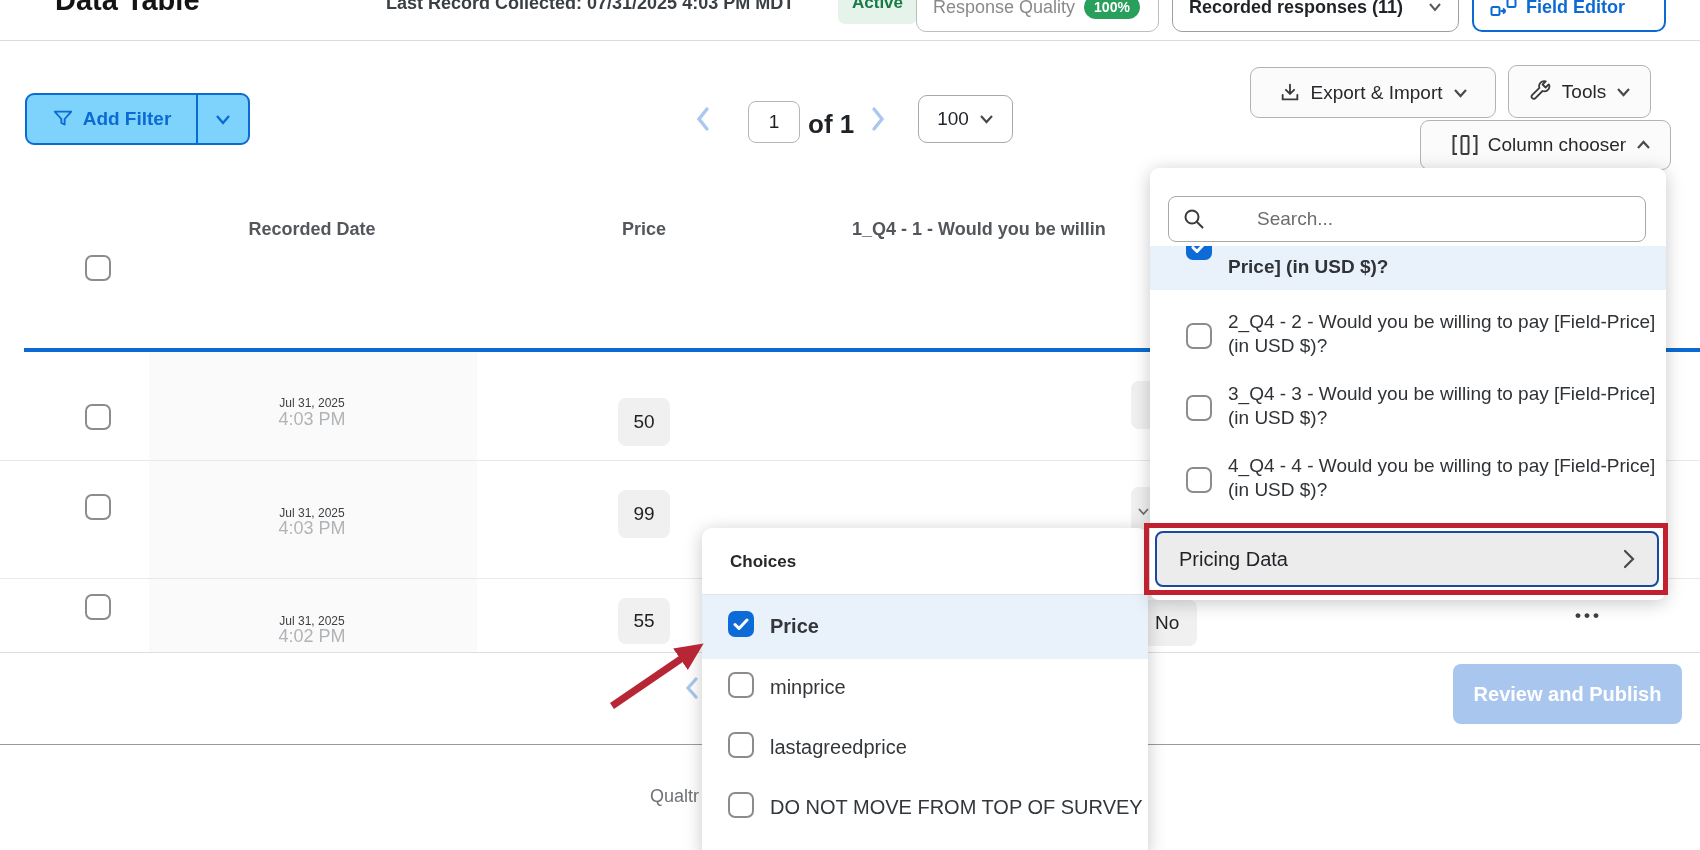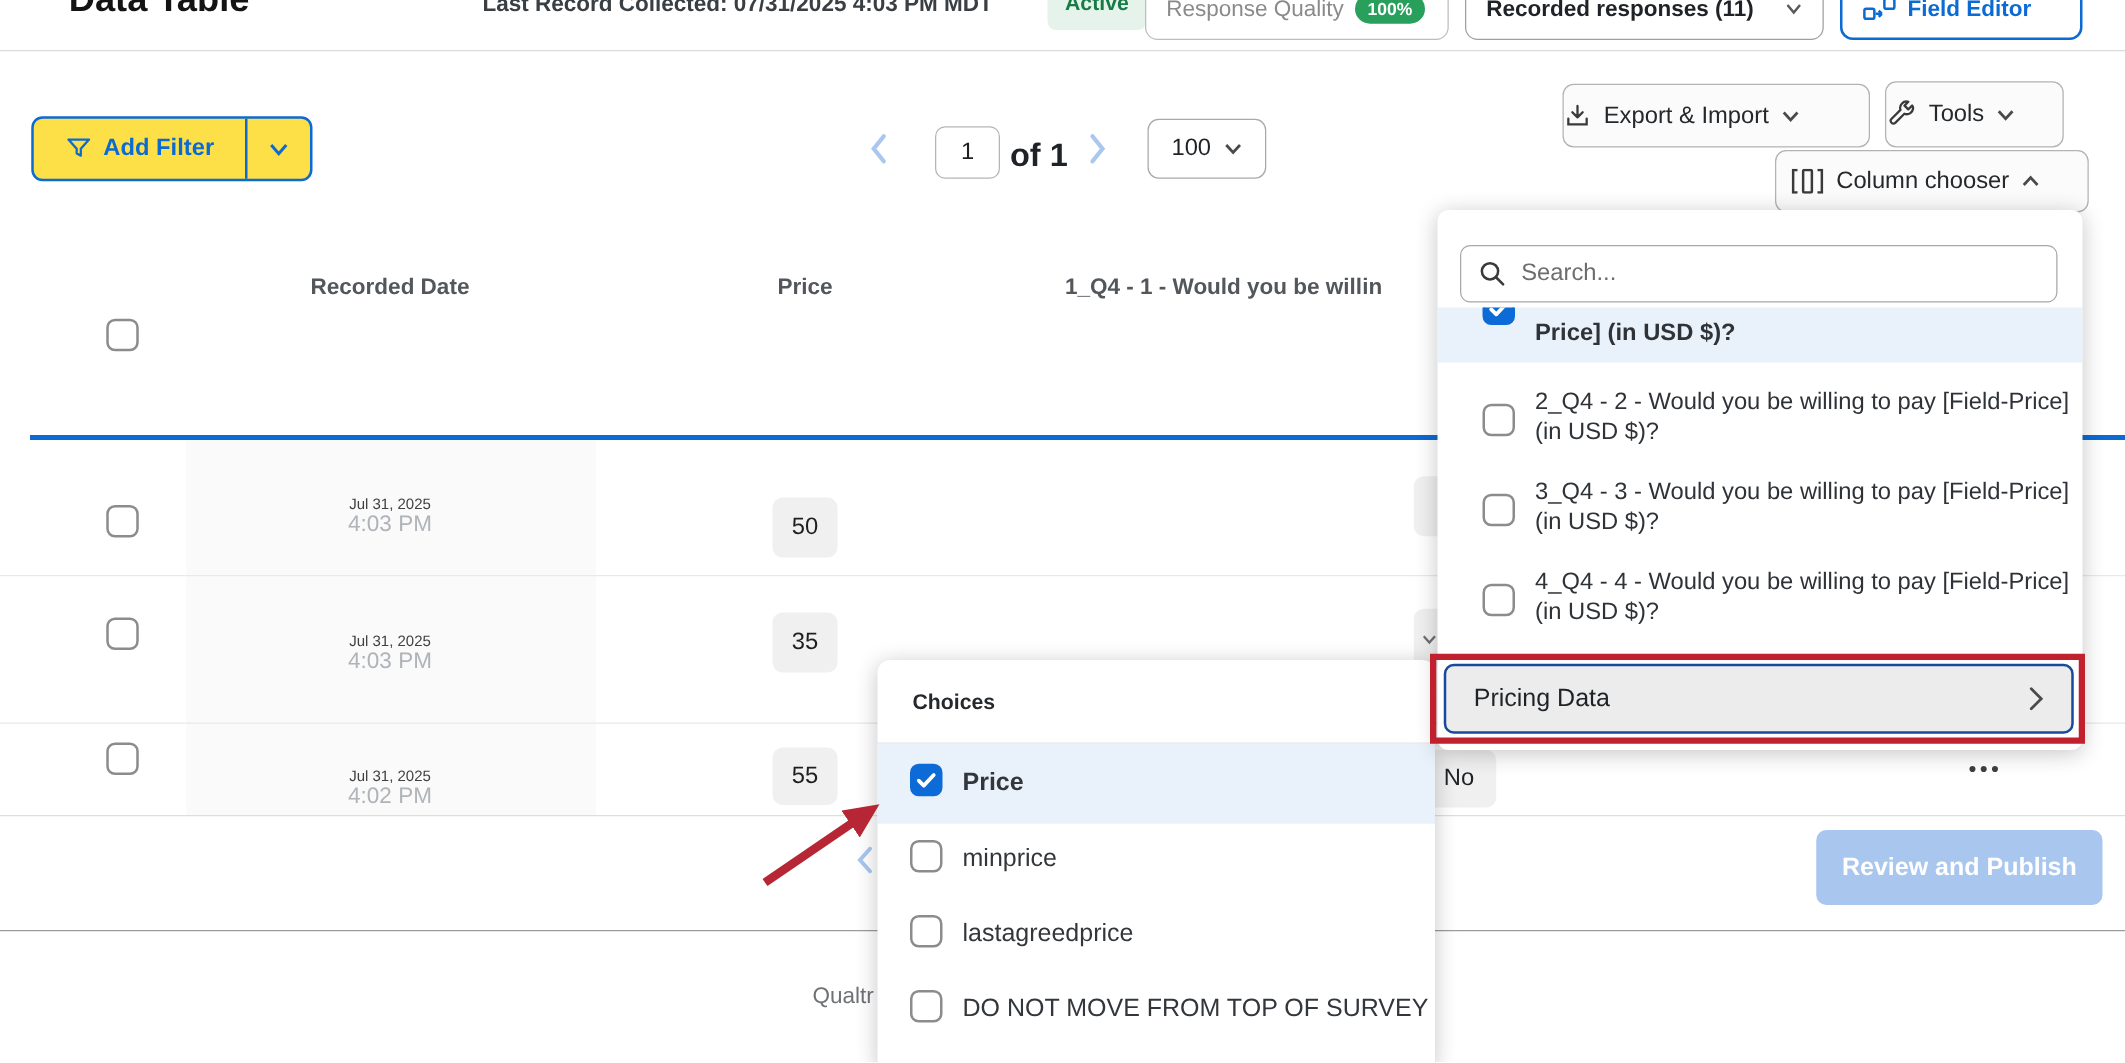--- a/index.html
+++ b/index.html
@@ -16,35 +16,35 @@
   .top-btn { height:50px; border-radius:10px; background:#fff; border:1px solid #9f9f9f;
              display:flex; align-items:center; gap:9px; padding:0 16px; font-size:18px; }
   .rq-btn { left:916px; top:-18px; width:243px; color:#8a8a8a; border-color:#bdbdbd; }
   .rq-pill { background:#28a05c; color:#fff; font-size:14px; font-weight:700; padding:4px 10px; border-radius:12px; }
   .rr-btn { left:1172px; top:-18px; width:287px; color:#1f2327; font-weight:700; justify-content:space-between; }
   .fe-btn { left:1472px; top:-18px; width:194px; border:2px solid #0c6ad3; color:#0c6ad3; font-weight:700; }
   .top-divider { left:0; top:40px; width:1700px; height:1px; background:#dcdcdc; }
 
   
   .add-filter { left:25px; top:93px; width:225px; height:52px; border:2px solid #0c6ad3; border-radius:9px;
-                display:flex; background:#fde047; color:#0c6ad3; }
+                display:flex; background:#7dd3fc; color:#0c6ad3; }
   .af-main { flex:1; display:flex; align-items:center; justify-content:center; gap:9px;
              font-size:19px; font-weight:700; border-right:2px solid #0c6ad3; }
   .af-caret { width:50px; display:flex; align-items:center; justify-content:center; }
   .pg-prev { left:694px; top:106px; color:#a9c7ef; }
   .pg-next { left:869px; top:106px; color:#a9c7ef; }
   .chev { display:inline-flex; }
   .page-box { left:748px; top:101px; width:52px; height:42px; border:1px solid #b5b5b5; border-radius:8px;
               text-align:center; font-size:19px; color:#1f1f1f; background:#fff; }
   .page-of { left:808px; top:109px; font-size:26px; font-weight:700; color:#1f2327; }
   .size-dd { left:918px; top:95px; width:95px; height:48px; border:1px solid #a9a9a9; border-radius:9px;
              background:#fff; display:flex; align-items:center; justify-content:center; gap:10px;
              font-size:19px; color:#1f2327; }
   .gray-btn { background:#fbfbfb; border:1px solid #b3b3b3; border-radius:9px; display:flex;
-              align-items:center; gap:10px; font-size:19px; color:#26292c; }
+              align-items:center; justify-content:center; gap:10px; font-size:19px; color:#26292c; }
   .exp-btn { left:1250px; top:67px; width:246px; height:51px; }
   .tools-btn { left:1508px; top:65px; width:143px; height:53px; }
   .colch-btn { left:1420px; top:120px; width:251px; height:50px;padding-left:12px; }
 
   
   .col-head { top:219px; font-size:18px; font-weight:700; color:#53575c; white-space:nowrap; }
   .center { transform:translateX(-50%); }
   .q4-head { left:852px; width:300px; overflow:hidden; }
   .cb { width:26px; height:26px; border:2px solid #8c8c8c; border-radius:7px; background:#fff; }
   .cb.checked { background:#0d6bd8; border-color:#0d6bd8; display:flex; align-items:center; justify-content:center; }
@@ -74,21 +74,21 @@
   .choices-div { left:0; top:66px; width:446px; height:1px; background:#e3e3e3; }
   .choice-row-sel { left:0; top:67px; width:446px; height:64px; background:#e9f1fb; }
   .choice-label { font-size:20px; color:#33373b; white-space:nowrap; }
 
   
   .cc-panel { left:1150px; top:168px; width:516px; height:432px; background:#fff; border-radius:9px;
               box-shadow:0 3px 18px rgba(0,0,0,.22); }
   .cc-search { left:18px; top:28px; width:478px; height:46px; border:1px solid #a8a8a8; border-radius:8px;
                display:flex; align-items:center; gap:12px; padding:0 14px; background:#fff; }
   .cc-search input { border:none; outline:none; font-size:19px; color:#3a3a3a; width:100%;
-                     font-family:inherit; background:transparent; }
+                     font-family:inherit; background:transparent;margin-left:40px; }
   .cc-search input::placeholder { color:#6d6d6d; }
   .cc-item1 { left:0; top:78px; width:516px; height:44px; background:#e9f1fb; overflow:hidden; }
   .cc-label { font-size:19px; color:#2f3337; line-height:24px; width:432px; }
   .cc-group { left:5px; top:363px; width:504px; height:56px; background:#ececec; border:2px solid #174a9c;
               border-radius:8px; display:flex; align-items:center; justify-content:space-between;
               padding:0 22px; font-size:20px; color:#1f2327; }
   .red-box { left:1144px; top:523px; width:524px; height:72px; border:5px solid #c1202f; }
 
   svg.icon { display:block; }
 </style>
@@ -219,21 +219,21 @@
   <div class="abs cb" style="left:85px; top:404px;"></div>
   <div class="abs date-txt center" style="left:312px; top:377px;">Jul 31, 2025</div>
   <div class="abs time-txt center" style="left:312px; top:409px;">4:03 PM</div>
   <div class="abs chip" style="top:398px; height:48px; line-height:48px;">50</div>
   <div class="abs sliver" style="top:381px; height:48px;"></div>
   <div class="abs row-border" style="top:460px;"></div>
 
   <div class="abs cb" style="left:85px; top:494px;"></div>
   <div class="abs date-txt center" style="left:312px; top:487px;">Jul 31, 2025</div>
   <div class="abs time-txt center" style="left:312px; top:518px;">4:03 PM</div>
-  <div class="abs chip" style="top:490px; height:48px; line-height:48px;">35</div>
+  <div class="abs chip" style="top:490px; height:48px; line-height:48px;">99</div>
   <div class="abs sliver" style="top:487px; height:48px;">
     <svg class="icon" style="margin:20px 0 0 6px;" width="13" height="9" viewBox="0 0 13 9">
         <polyline points="2,2 6.5,7 11,2" fill="none" stroke="#6d6d6d" stroke-width="1.8"></polyline>
       </svg>
   </div>
   <div class="abs row-border" style="top:578px;"></div>
 
   <div class="abs cb" style="left:85px; top:594px;"></div>
   <div class="abs date-txt center" style="left:312px; top:595px;">Jul 31, 2025</div>
   <div class="abs time-txt center" style="left:312px; top:626px;">4:02 PM</div>

